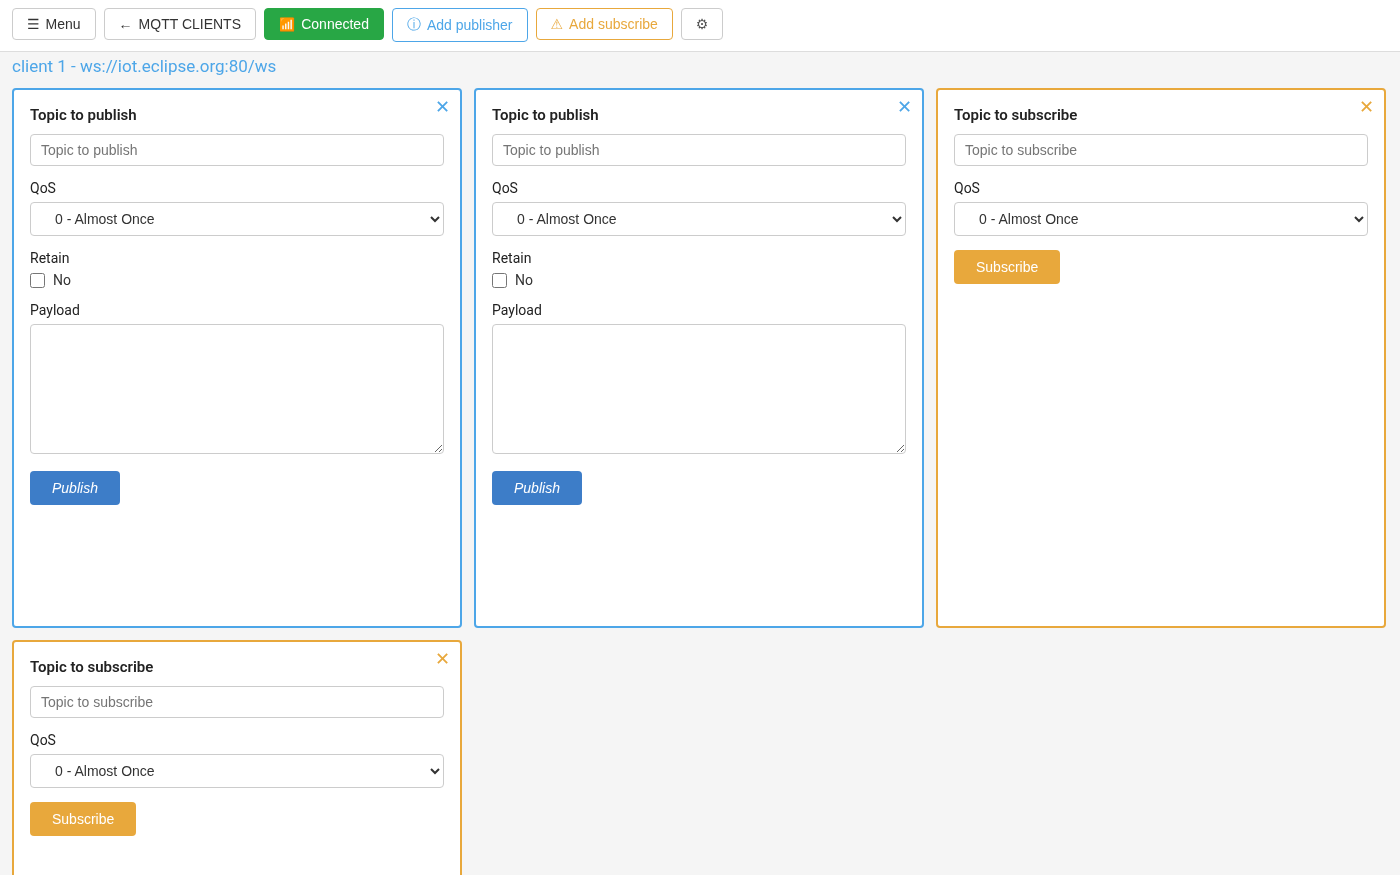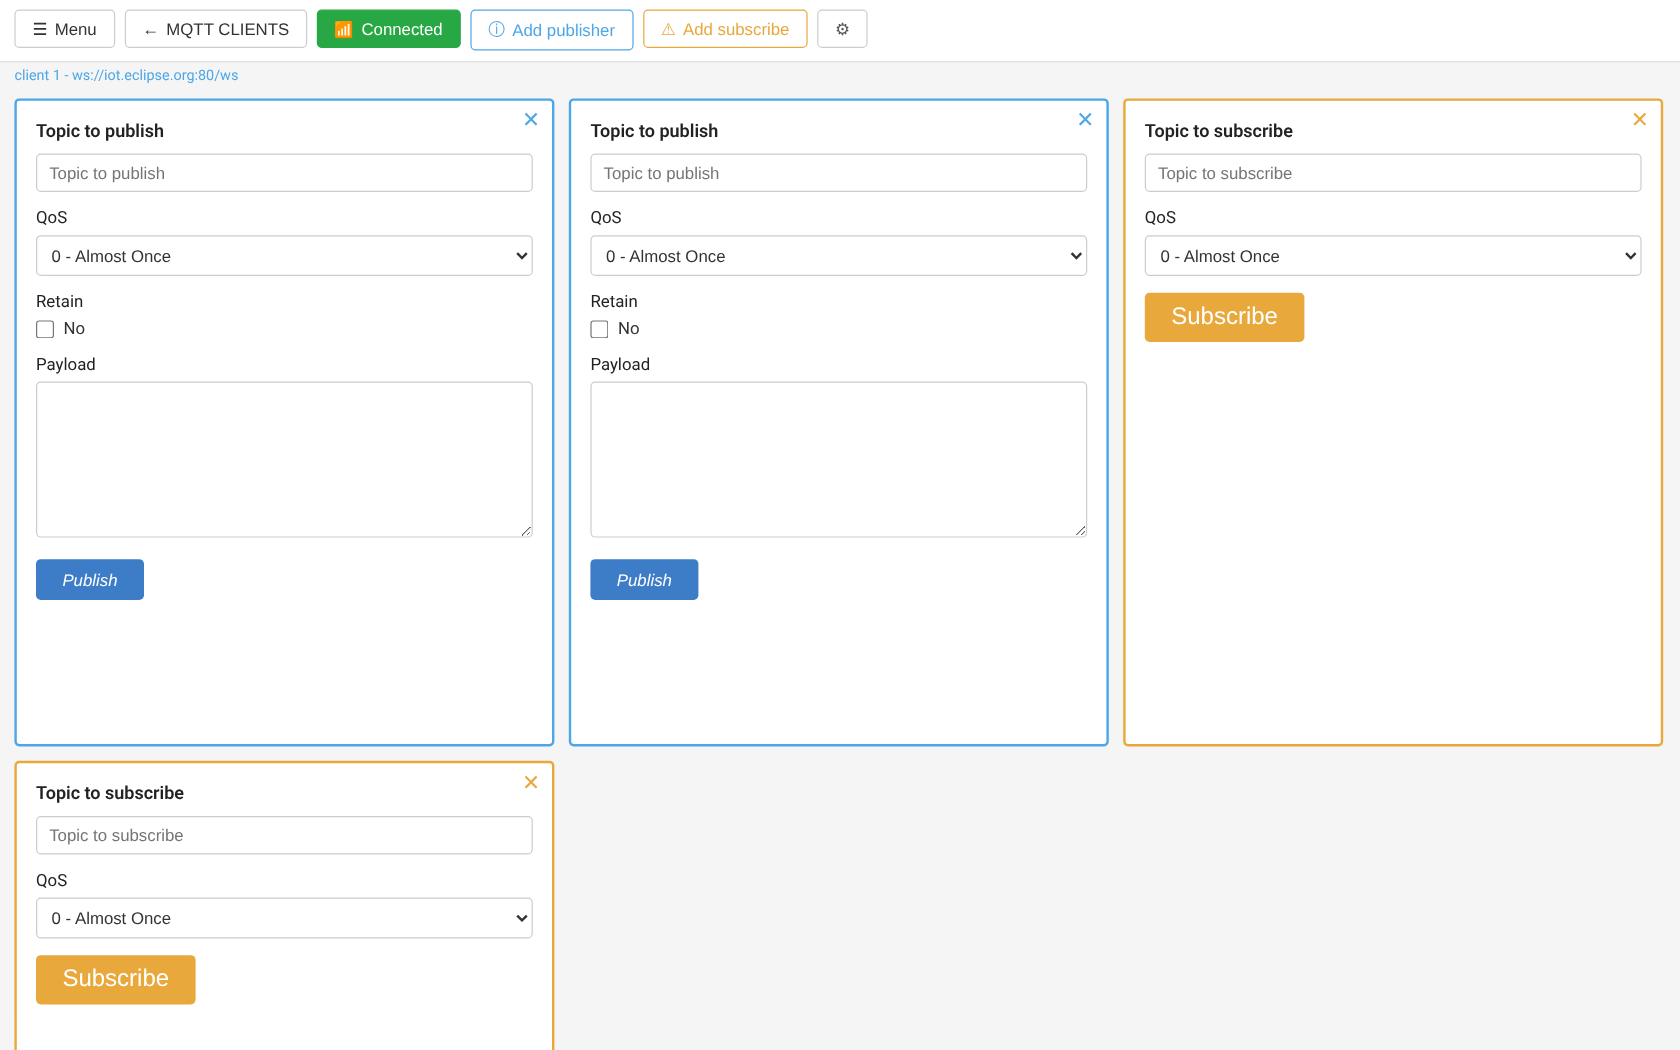--- a/index.html
+++ b/index.html
@@ -46,21 +46,21 @@
       color: #e8a83c;
     }
     .toolbar-btn.settings {
       border-color: #ccc;
       color: #555;
     }
 
     
     .client-label {
       padding: 4px 12px;
-      font-size: 12px;
+      font-size: 17px;
       color: #4da6e8;
     }
 
     
     .main-content {
       padding: 8px 12px 12px 12px;
     }
     .cards-row {
       display: flex;
       gap: 12px;
@@ -118,21 +118,21 @@
       border-radius: 4px;
       padding: 7px 10px;
       font-size: 14px;
       color: #999;
       outline: none;
     }
     .form-select {
       width: 100%;
       border: 1px solid #ccc;
       border-radius: 4px;
-      padding: 7px 8px;
+      padding: 7px 20px;
       font-size: 14px;
       color: #333;
       background: #fff;
       appearance: auto;
       outline: none;
     }
 
     .form-checkbox {
       display: flex;
       align-items: flex-end;
@@ -172,21 +172,21 @@
       font-weight: 500;
       font-style: italic;
     }
 
     .btn-subscribe {
       background: #e8a83c;
       color: #fff;
       border: none;
       border-radius: 4px;
       padding: 9px 22px;
-      font-size: 20px;
+      font-size: 14px;
       cursor: pointer;
       font-weight: 500;
     }
 
     
     .icon-menu::before { content: '☰'; }
     .icon-arrow::before { content: '←'; }
     .icon-circle-info::before { content: 'ⓘ'; }
     .icon-circle-warn::before { content: '⚠'; }
     .icon-gear::before { content: '⚙'; }

